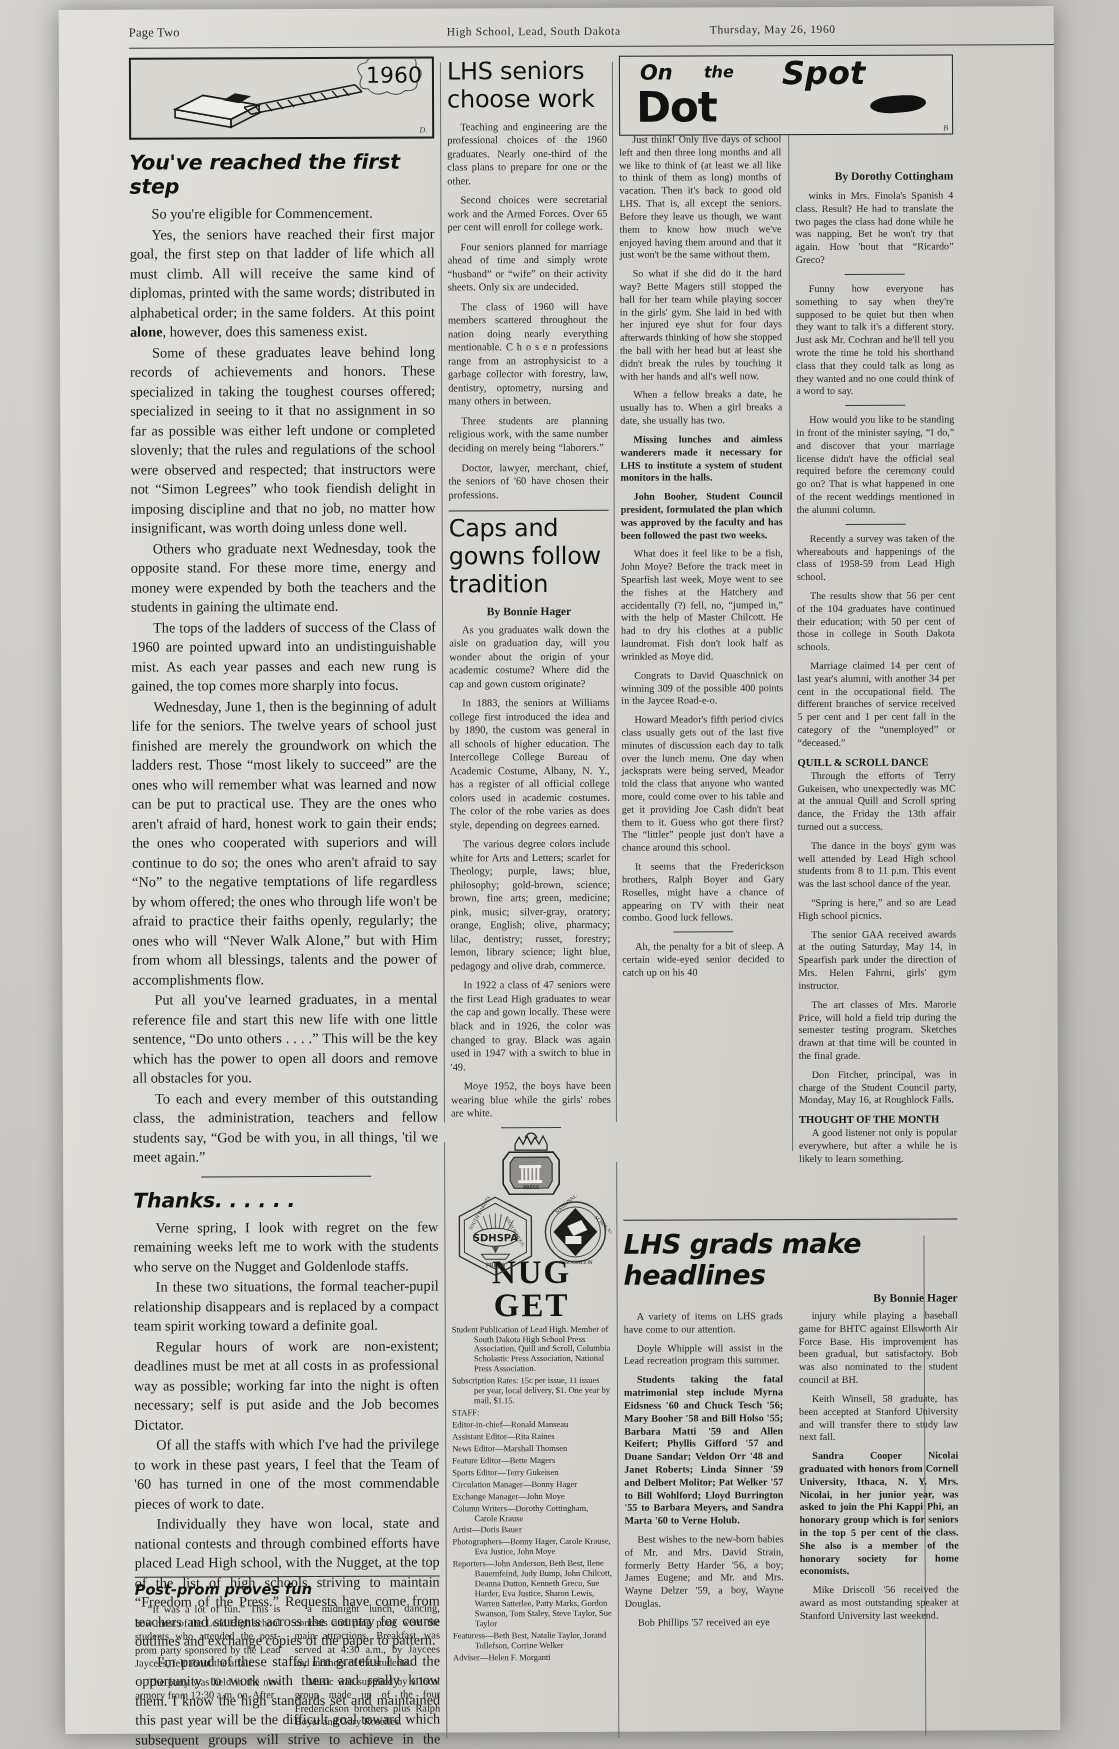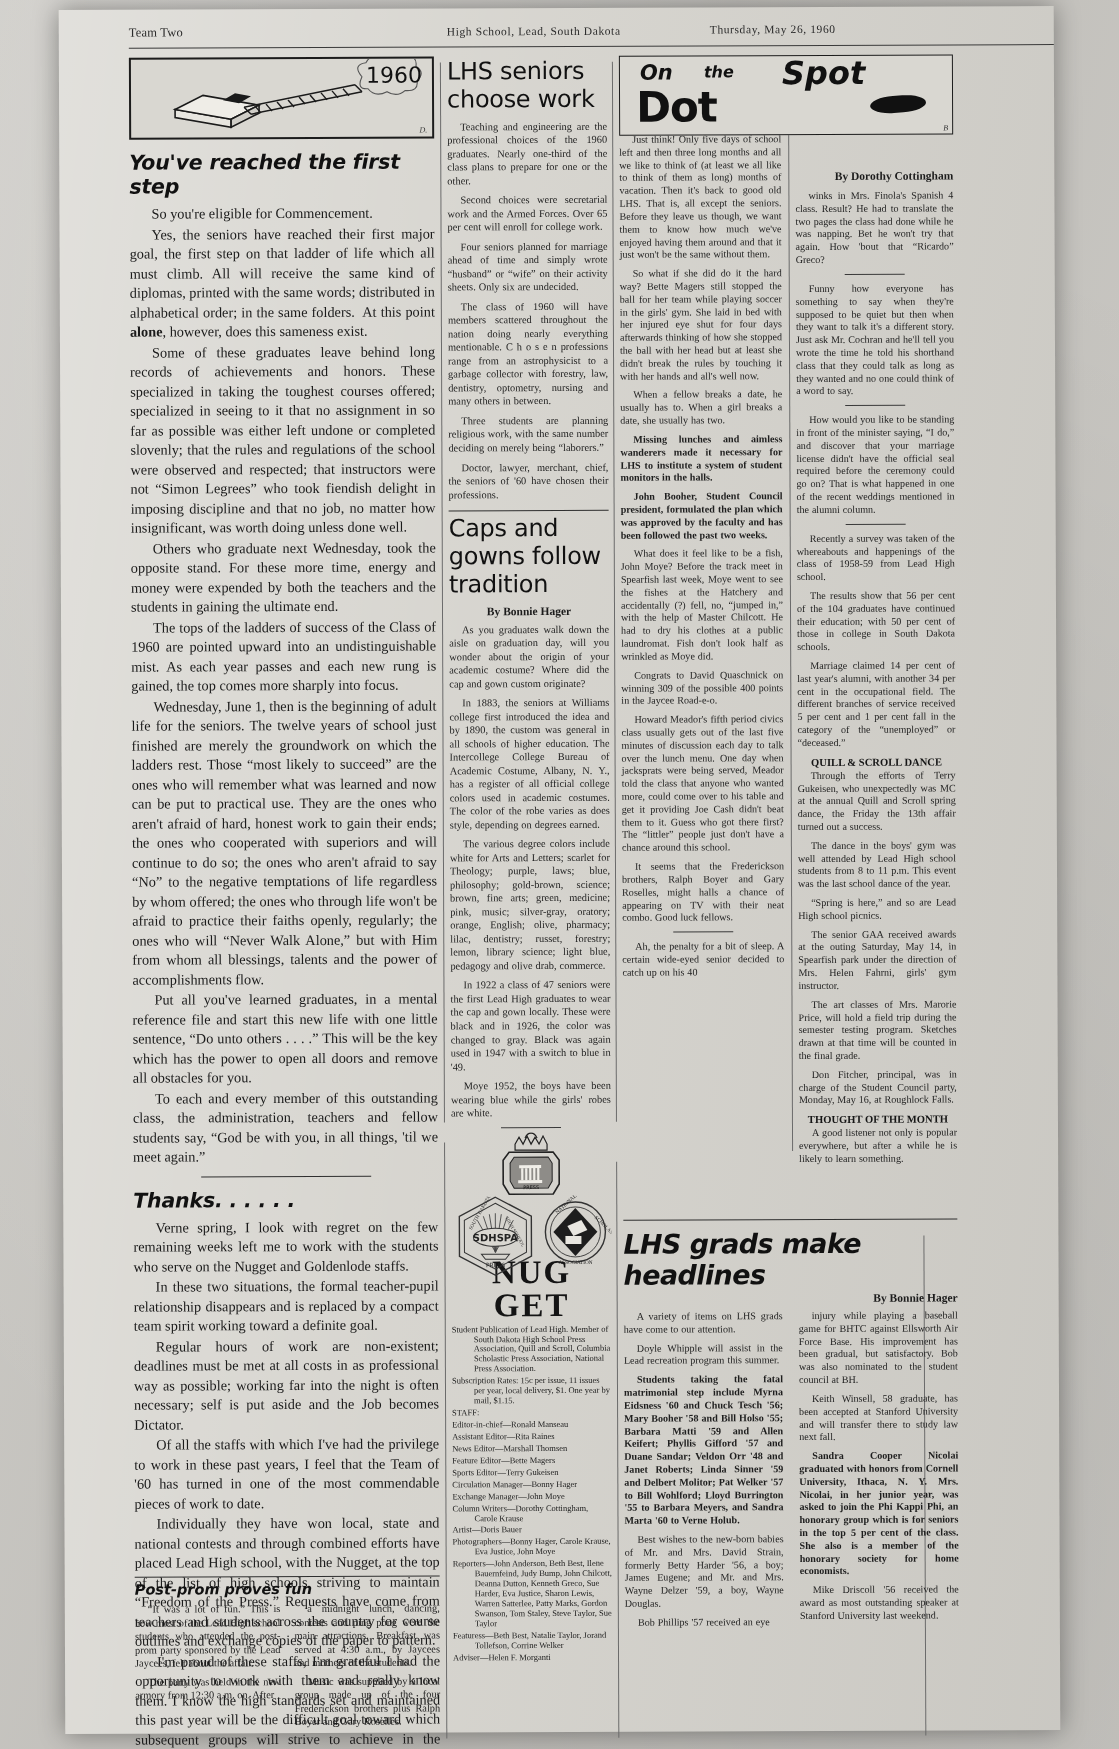--- a/index.html
+++ b/index.html
@@ -72,21 +72,21 @@
     -webkit-hyphens:none;hyphens:none;
   }
   .lead p b{font-weight:700;}
   .body p{
     font-family:"Liberation Serif",serif;font-size:10.4px;line-height:1.30;
     text-align:justify;color:#1e1e1e;margin:0 0 6px;text-indent:13px;
     word-spacing:.4px;
   }
   .body.dense p{font-size:10.1px;line-height:1.27;}
   .body p.nb{font-weight:700;}
-  .sub{font-family:"Liberation Serif",serif;font-weight:700;font-size:10.6px;margin:7px 0 2px;color:#151515;text-align:center;}
+  .sub{font-family:"Liberation Serif",serif;font-weight:700;font-size:10.6px;margin:7px 0 2px;color:#151515;}
 
   .dash{width:60px;height:0;border-top:1px solid #3a3a3a;margin:7px auto 8px;}
   .hr-col{width:100%;height:0;border-top:1.4px solid #2f2f2f;margin:9px 0 4px;}
   .hr-short{width:170px;height:0;border-top:1.3px solid #2f2f2f;margin:9px auto 6px;}
 
   
   .dotbox{border:1.8px solid #1c1c1c;height:78px;position:relative;background:#d9d7d1;overflow:hidden;}
   .dotbox .on{position:absolute;left:20px;top:4px;font-family:"DejaVu Sans",sans-serif;font-size:21px;font-weight:600;color:#111;font-style:italic;}
   .dotbox .the{position:absolute;left:84px;top:6px;font-family:"DejaVu Sans",sans-serif;font-size:16px;font-weight:600;color:#111;font-style:italic;}
   .dotbox .spot{position:absolute;left:162px;top:-2px;font-family:"DejaVu Sans",sans-serif;font-size:32px;font-weight:600;color:#111;font-style:italic;}
@@ -108,21 +108,21 @@
   .ppbody p{font-family:"Liberation Serif",serif;font-size:10.4px;line-height:1.30;text-align:justify;margin:0 0 5px;text-indent:13px;color:#1e1e1e;}
 </style>
 </head>
 <body>
 
 <div class="page">
   <div class="sheet">
   <div class="content">
 
     <div class="folio">
-      <div class="l">Team Two</div>
+      <div class="l">Page Two</div>
       <div class="c">High School, Lead, South Dakota</div>
       <div class="r">Thursday, May 26, 1960</div>
     </div>
     <div class="rule-top"></div>
 
     <div class="vrule" style="left:311px;top:40px;height:1060px;"></div>
     <div class="vrule" style="left:483px;top:40px;height:1060px;"></div>
     <div class="vrule" style="left:659px;top:110px;height:1020px;"></div>
     <div class="vrule" style="left:311px;top:1120px;height:596px;"></div>
     <div class="vrule" style="left:483px;top:1140px;height:576px;"></div>
@@ -302,21 +302,21 @@
       <div class="col c3" style="top:78px;">
         <div class="body dense">
           <p>Just think! Only five days of school left and then three long months and all we like to think of (at least we all like to think of them as long) months of vacation. Then it's back to good old LHS. That is, all except the seniors. Before they leave us though, we want them to know how much we've enjoyed having them around and that it just won't be the same without them.</p>
           <p>So what if she did do it the hard way? Bette Magers still stopped the ball for her team while playing soccer in the girls' gym. She laid in bed with her injured eye shut for four days afterwards thinking of how she stopped the ball with her head but at least she didn't break the rules by touching it with her hands and all's well now.</p>
           <p>When a fellow breaks a date, he usually has to. When a girl breaks a date, she usually has two.</p>
           <p class="nb">Missing lunches and aimless wanderers made it necessary for LHS to institute a system of student monitors in the halls.</p>
           <p class="nb">John Booher, Student Council president, formulated the plan which was approved by the faculty and has been followed the past two weeks.</p>
           <p>What does it feel like to be a fish, John Moye? Before the track meet in Spearfish last week, Moye went to see the fishes at the Hatchery and accidentally (?) fell, no, “jumped in,” with the help of Master Chilcott. He had to dry his clothes at a public laundromat.  Fish don't look half as wrinkled as Moye did.</p>
           <p>Congrats to David Quaschnick on winning 309 of the possible 400 points in the Jaycee Road-e-o.</p>
           <p>Howard Meador's fifth period civics class usually gets out of the last five minutes of discussion each day to talk over the lunch menu.  One day when jacksprats were being served, Meador told the class that anyone who wanted more, could come over to his table and get it providing Joe Cash didn't beat them to it. Guess who got there first?  The “littler” people just don't have a chance around this school.</p>
-          <p>It seems that the Frederickson brothers, Ralph Boyer and Gary Roselles, might halls a chance of appearing on TV with their neat combo.  Good luck fellows.</p>
+          <p>It seems that the Frederickson brothers, Ralph Boyer and Gary Roselles, might have a chance of appearing on TV with their neat combo.  Good luck fellows.</p>
           <div class="dash"></div>
           <p>Ah, the penalty for a bit of sleep. A certain wide-eyed senior decided to catch up on his 40</p>
         </div>
       </div>
 
       <div class="col c4" style="top:112px;">
         <div class="byline right" style="margin-bottom:8px;">By Dorothy Cottingham</div>
         <div class="body dense">
           <p>winks in Mrs. Finola's Spanish 4 class.  Result?  He had to translate the two pages the class had done while he was napping. Bet he won't try that again.  How 'bout that “Ricardo” Greco?</p>
           <div class="dash"></div>

